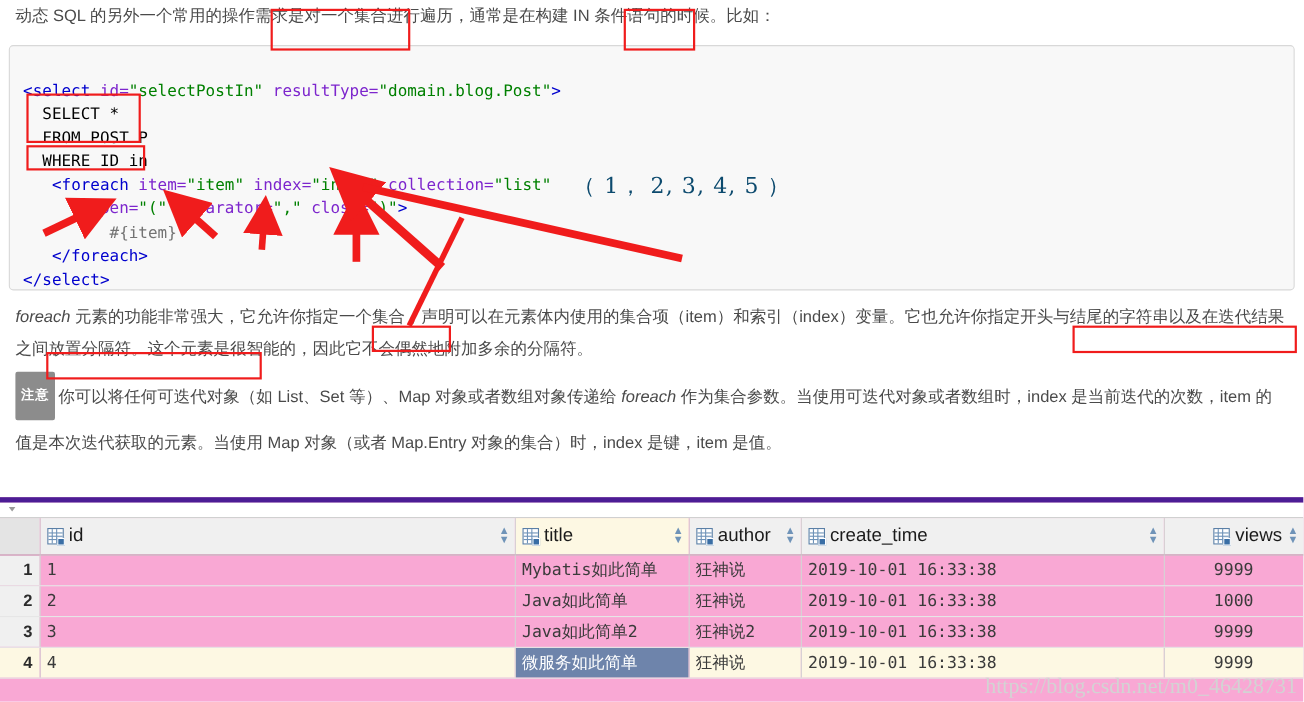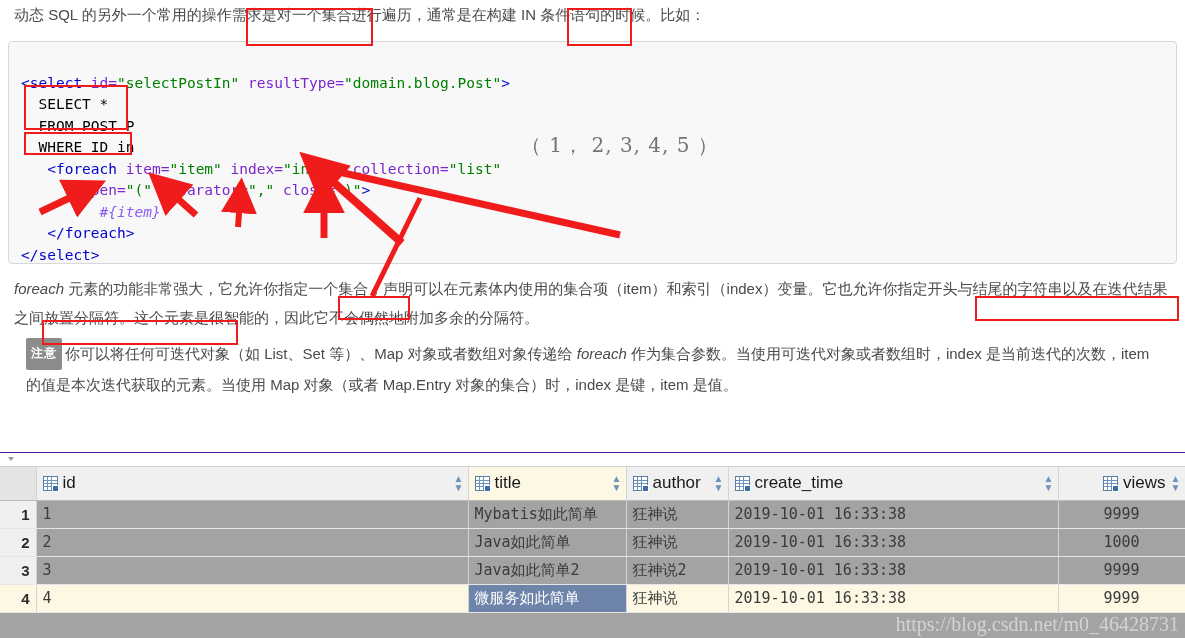--- a/index.html
+++ b/index.html
@@ -42,37 +42,38 @@
     font-size: 14.5px;
     line-height: 21.5px;
     white-space: pre;
     overflow: hidden;
     height: 223px;
     box-sizing: border-box;
   }
   .tag  { color: #0000cd; }
   .attr { color: #7d26cd; }
   .val  { color: #008000; }
-  .plain{ color: #8b5cf6; font-style: italic; }
+  .plain{ color: #737373; }
   .sqlk { color: #000000; }
 
   .code-annot {
     position: absolute;
-    color: #737373;
+    color: #0c4a6e;
     font-family: "DejaVu Serif", "Liberation Serif", serif;
     font-size: 20px;
     letter-spacing: 1px;
     white-space: pre;
+    margin-top: 23px;
   }
 
   .note-line {
     font-size: 15px;
-    line-height: 29px;
+    line-height: 41px;
     color: #4a4a4a;
-    padding: 0 26px;
+    padding: 0 14px;
     margin: 0;
   }
   .note-badge {
     display: inline-block;
     background: #8c8c8c;
     color: #ffffff;
     font-size: 12px;
     font-weight: bold;
     padding: 1px 5px 2px 5px;
     border-radius: 2px;
@@ -96,22 +97,22 @@
     box-sizing: border-box;
   }
 
   
   .grid-wrap {
     position: absolute;
     left: 0;
     top: 452px;
     width: 1185px;
     height: 186px;
-    background: #a3a3a3;
-    border-top: 1px solid #4c1d95;
+    background: #f9a8d4;
+    border-top: 5px solid #4c1d95;
     box-sizing: border-box;
   }
   .grid-topbar {
     height: 13px;
     background: #ffffff;
     border-bottom: 1px solid #d0d0d0;
     position: relative;
   }
   .grid-topbar .tick {
     position: absolute;

